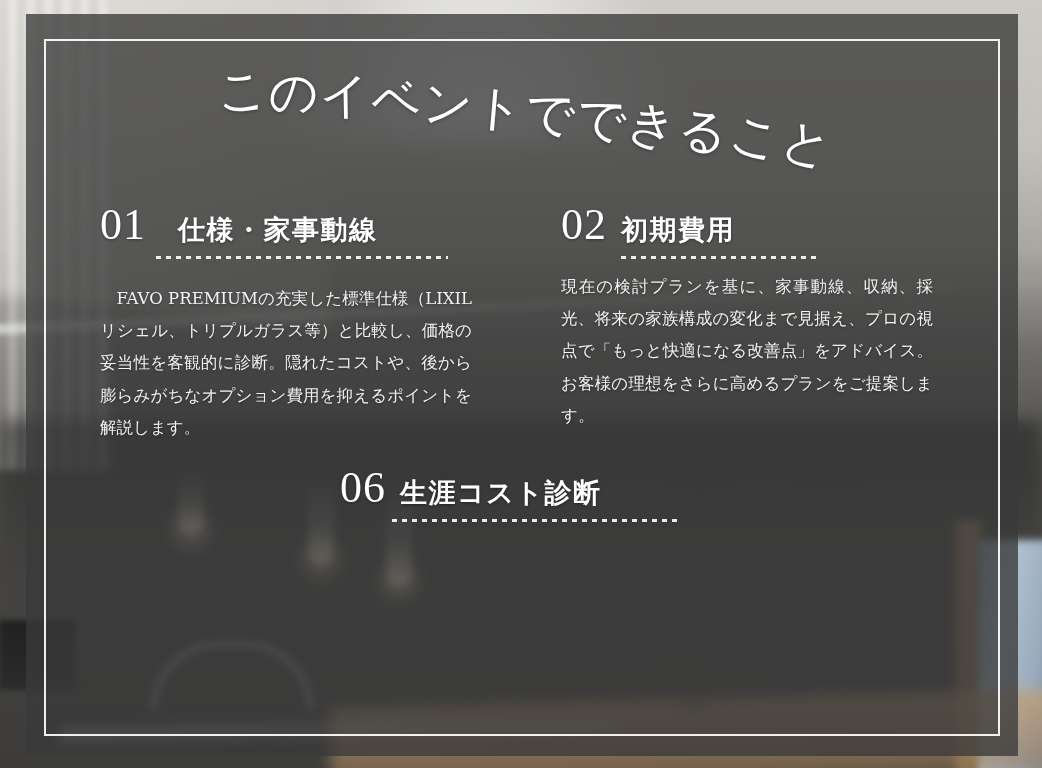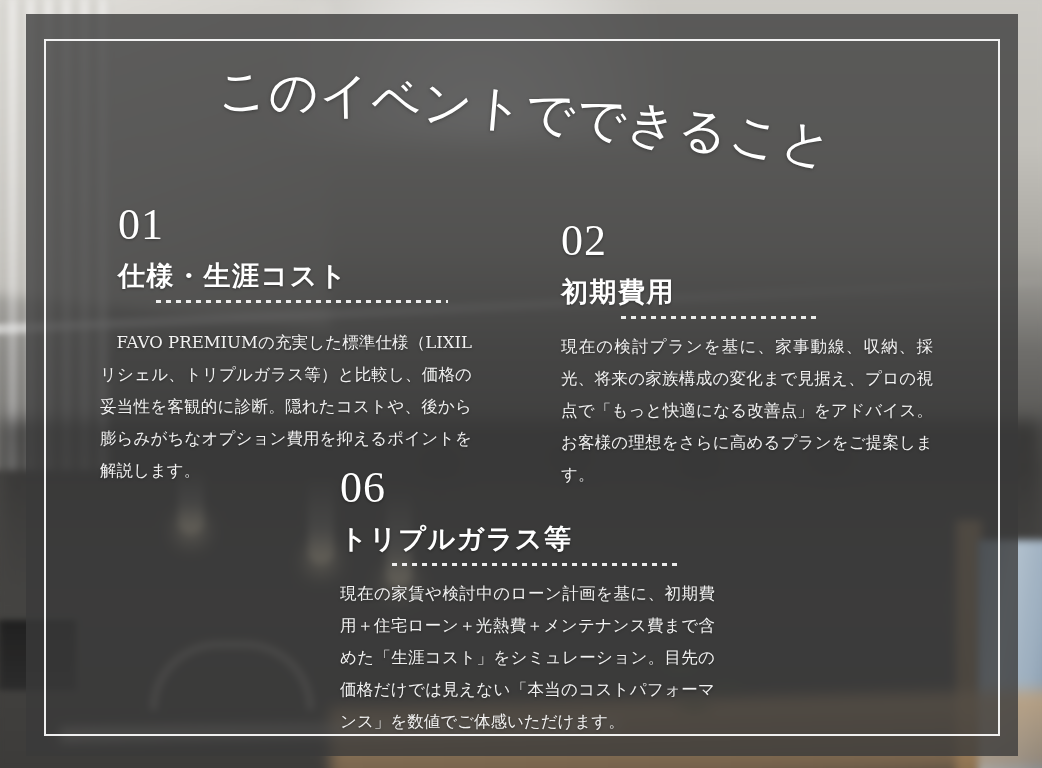--- a/index.html
+++ b/index.html
@@ -273,21 +273,20 @@
 
   
   .section {
     position: absolute;
   }
   .sec-head {
     display: flex;
     align-items: baseline;
     gap: 14px;
     position: relative;
-    flex-direction: column;
   }
   .sec-num {
     font-family: "Liberation Serif", "DejaVu Serif", serif;
     font-size: 44px;
     line-height: 1;
     font-weight: 400;
     color: #ffffff;
     letter-spacing: 1px;
     text-shadow: 0 1px 3px rgba(0,0,0,0.4);
   }
@@ -318,21 +317,21 @@
     text-shadow: 0 1px 3px rgba(0,0,0,0.35);
   }
 
   
   #section-01 { left: 100px; top: 203px; width: 372px; }
   #section-01 .sec-num { margin-left: 0; }
   #section-01 .sec-head .sec-title { margin-left: 18px; }
   #section-01 .sec-dash { margin-left: 56px; width: 292px; }
   #section-01 .sec-body { margin-top: 24px; text-indent: 1em; }
 
-  #section-02 { left: 561px; top: 219px; width: 372px; }
+  #section-02 { left: 561px; top: 203px; width: 372px; }
   #section-02 .sec-dash { margin-left: 60px; width: 200px; }
   #section-02 .sec-body { margin-top: 12px; }
 
   #section-03 { left: 340px; top: 466px; width: 375px; }
   #section-03 .sec-dash { margin-left: 52px; width: 285px; }
   #section-03 .sec-body { margin-top: 12px; }
 </style>
 </head>
 <body>
 
@@ -363,38 +362,37 @@
 
   <div class="inner-frame"></div>
 
   <div class="content">
 
     <div class="title-arc" id="title-arc"><span class="ch" style="transform: translateY(0px) rotate(-5deg);">こ</span><span class="ch" style="transform: translateY(2.04px) rotate(-3deg);">の</span><span class="ch" style="transform: translateY(5.21px) rotate(-1deg);">イ</span><span class="ch" style="transform: translateY(9px) rotate(1deg);">ベ</span><span class="ch" style="transform: translateY(13.27px) rotate(3deg);">ン</span><span class="ch" style="transform: translateY(17.94px) rotate(5deg);">ト</span><span class="ch" style="transform: translateY(22.94px) rotate(7deg);">で</span><span class="ch" style="transform: translateY(28.25px) rotate(9deg);">で</span><span class="ch" style="transform: translateY(33.83px) rotate(11deg);">き</span><span class="ch" style="transform: translateY(39.66px) rotate(13deg);">る</span><span class="ch" style="transform: translateY(45.72px) rotate(15deg);">こ</span><span class="ch" style="transform: translateY(52px) rotate(17deg);">と</span></div>
 
     <div class="section" id="section-01">
       <div class="sec-head">
         <span class="sec-num">01</span>
-        <span class="sec-title">仕様・生涯コスト</span>
+        <span class="sec-title">仕様・家事動線</span>
       </div>
       <div class="sec-dash"></div>
       <div class="sec-body">FAVO PREMIUMの充実した標準仕様（LIXILリシェル、トリプルガラス等）と比較し、価格の妥当性を客観的に診断。隠れたコストや、後から膨らみがちなオプション費用を抑えるポイントを解説します。</div>
     </div>
 
     <div class="section" id="section-02">
       <div class="sec-head">
         <span class="sec-num">02</span>
         <span class="sec-title">初期費用</span>
       </div>
       <div class="sec-dash"></div>
       <div class="sec-body">現在の検討プランを基に、家事動線、収納、採光、将来の家族構成の変化まで見据え、プロの視点で「もっと快適になる改善点」をアドバイス。お客様の理想をさらに高めるプランをご提案します。</div>
     </div>
 
     <div class="section" id="section-03">
       <div class="sec-head">
         <span class="sec-num">06</span>
-        <span class="sec-title">トリプルガラス等</span>
+        <span class="sec-title">生涯コスト診断</span>
       </div>
       <div class="sec-dash"></div>
-      <div class="sec-body">現在の家賃や検討中のローン計画を基に、初期費用＋住宅ローン＋光熱費＋メンテナンス費まで含めた「生涯コスト」をシミュレーション。目先の価格だけでは見えない「本当のコストパフォーマンス」を数値でご体感いただけます。</div>
     </div>
 
   </div>
 </div>
 
 </body></html>

